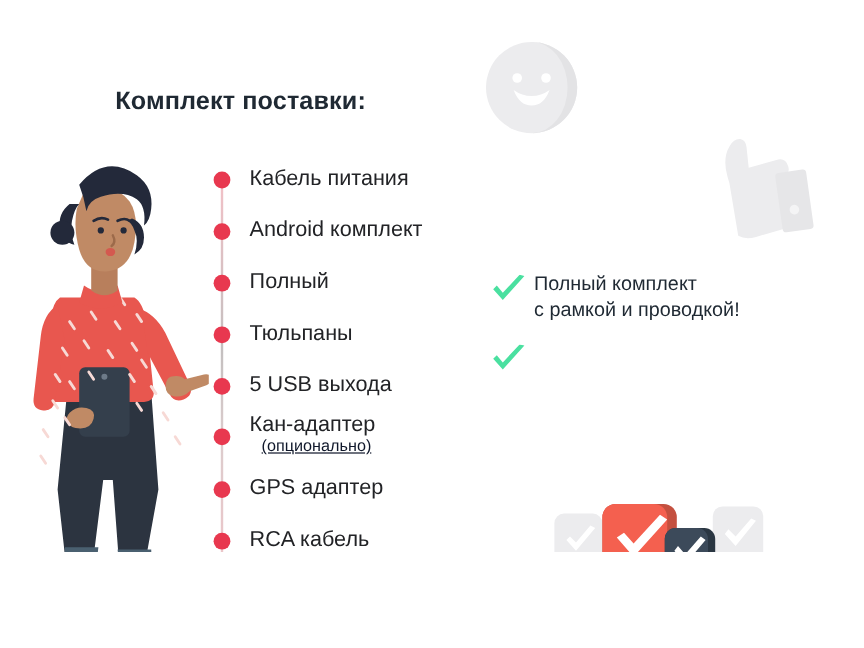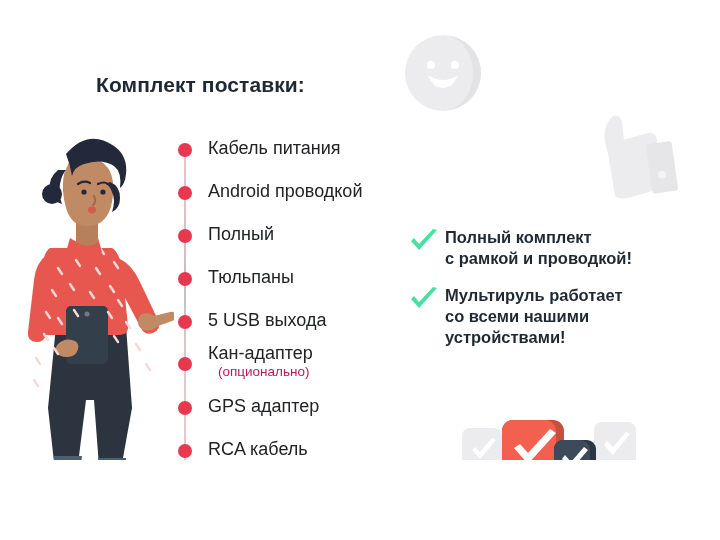--- a/index.html
+++ b/index.html
@@ -74,23 +74,24 @@
     font-size: 18px;
     color: #222326;
     white-space: nowrap;
     line-height: 22px;
   }
   .tl-sub {
     position: absolute;
     left: 68px;
     top: 9px;
     font-size: 13.5px;
-    color: #be185d;
+    color: #0f172a;
     white-space: nowrap;
     line-height: 16px;
+    text-decoration: underline;
   }
 
   
   #features {
     position: absolute;
     left: 409px;
     top: 227px;
     width: 300px;
   }
   .feat {
@@ -100,21 +101,21 @@
   .feat-check {
     position: absolute;
     left: 0;
     top: 2px;
     width: 30px;
     height: 26px;
   }
   .feat-text {
     margin-left: 36px;
     font-size: 16.5px;
-    font-weight: bold;
+    font-weight: normal;
     color: #1f2933;
     line-height: 21px;
     white-space: pre-line;
   }
 
   
   #checkboxes { position: absolute; left: 458px; top: 402px; width: 180px; height: 90px; }
 
   
   #character { position: absolute; left: 14px; top: 108px; width: 160px; height: 380px; }
@@ -240,21 +241,21 @@
   <div id="timeline">
     <div id="timeline-track"></div>
 
     <div class="tl-item" style="top:14px">
       <div class="tl-dot"></div>
       <div class="tl-label">Кабель питания</div>
     </div>
 
     <div class="tl-item" style="top:57px">
       <div class="tl-dot"></div>
-      <div class="tl-label">Android проводкой</div>
+      <div class="tl-label">Android комплект</div>
     </div>
 
     <div class="tl-item" style="top:100px">
       <div class="tl-dot"></div>
       <div class="tl-label">Полный</div>
     </div>
 
     <div class="tl-item" style="top:143px">
       <div class="tl-dot"></div>
       <div class="tl-label">Тюльпаны</div>
@@ -287,23 +288,20 @@
       <svg class="feat-check" viewBox="0 0 30 26">
         <path d="M2 12 L10 21 L28 1 L24 0 L10 15 L5 9 z" fill="#4ae0a0"></path>
       </svg>
       <div class="feat-text">Полный комплект
 с рамкой и проводкой!</div>
     </div>
     <div class="feat">
       <svg class="feat-check" viewBox="0 0 30 26">
         <path d="M2 12 L10 21 L28 1 L24 0 L10 15 L5 9 z" fill="#4ae0a0"></path>
       </svg>
-      <div class="feat-text">Мультируль работает
-со всеми нашими
-устройствами!</div>
     </div>
   </div>
 
   <svg id="checkboxes" viewBox="0 0 180 90">
 
     <rect x="4" y="26" width="40" height="44" rx="8" fill="#ececee"></rect>
     <path d="M14 48 L22 57 L38 38 L34 36 L22 50 L17 45 z" fill="#ffffff"></path>
 
     <rect x="136" y="20" width="42" height="46" rx="8" fill="#ececee"></rect>
     <path d="M146 43 L155 53 L172 32 L168 30 L155 45 L149 39 z" fill="#ffffff"></path>

